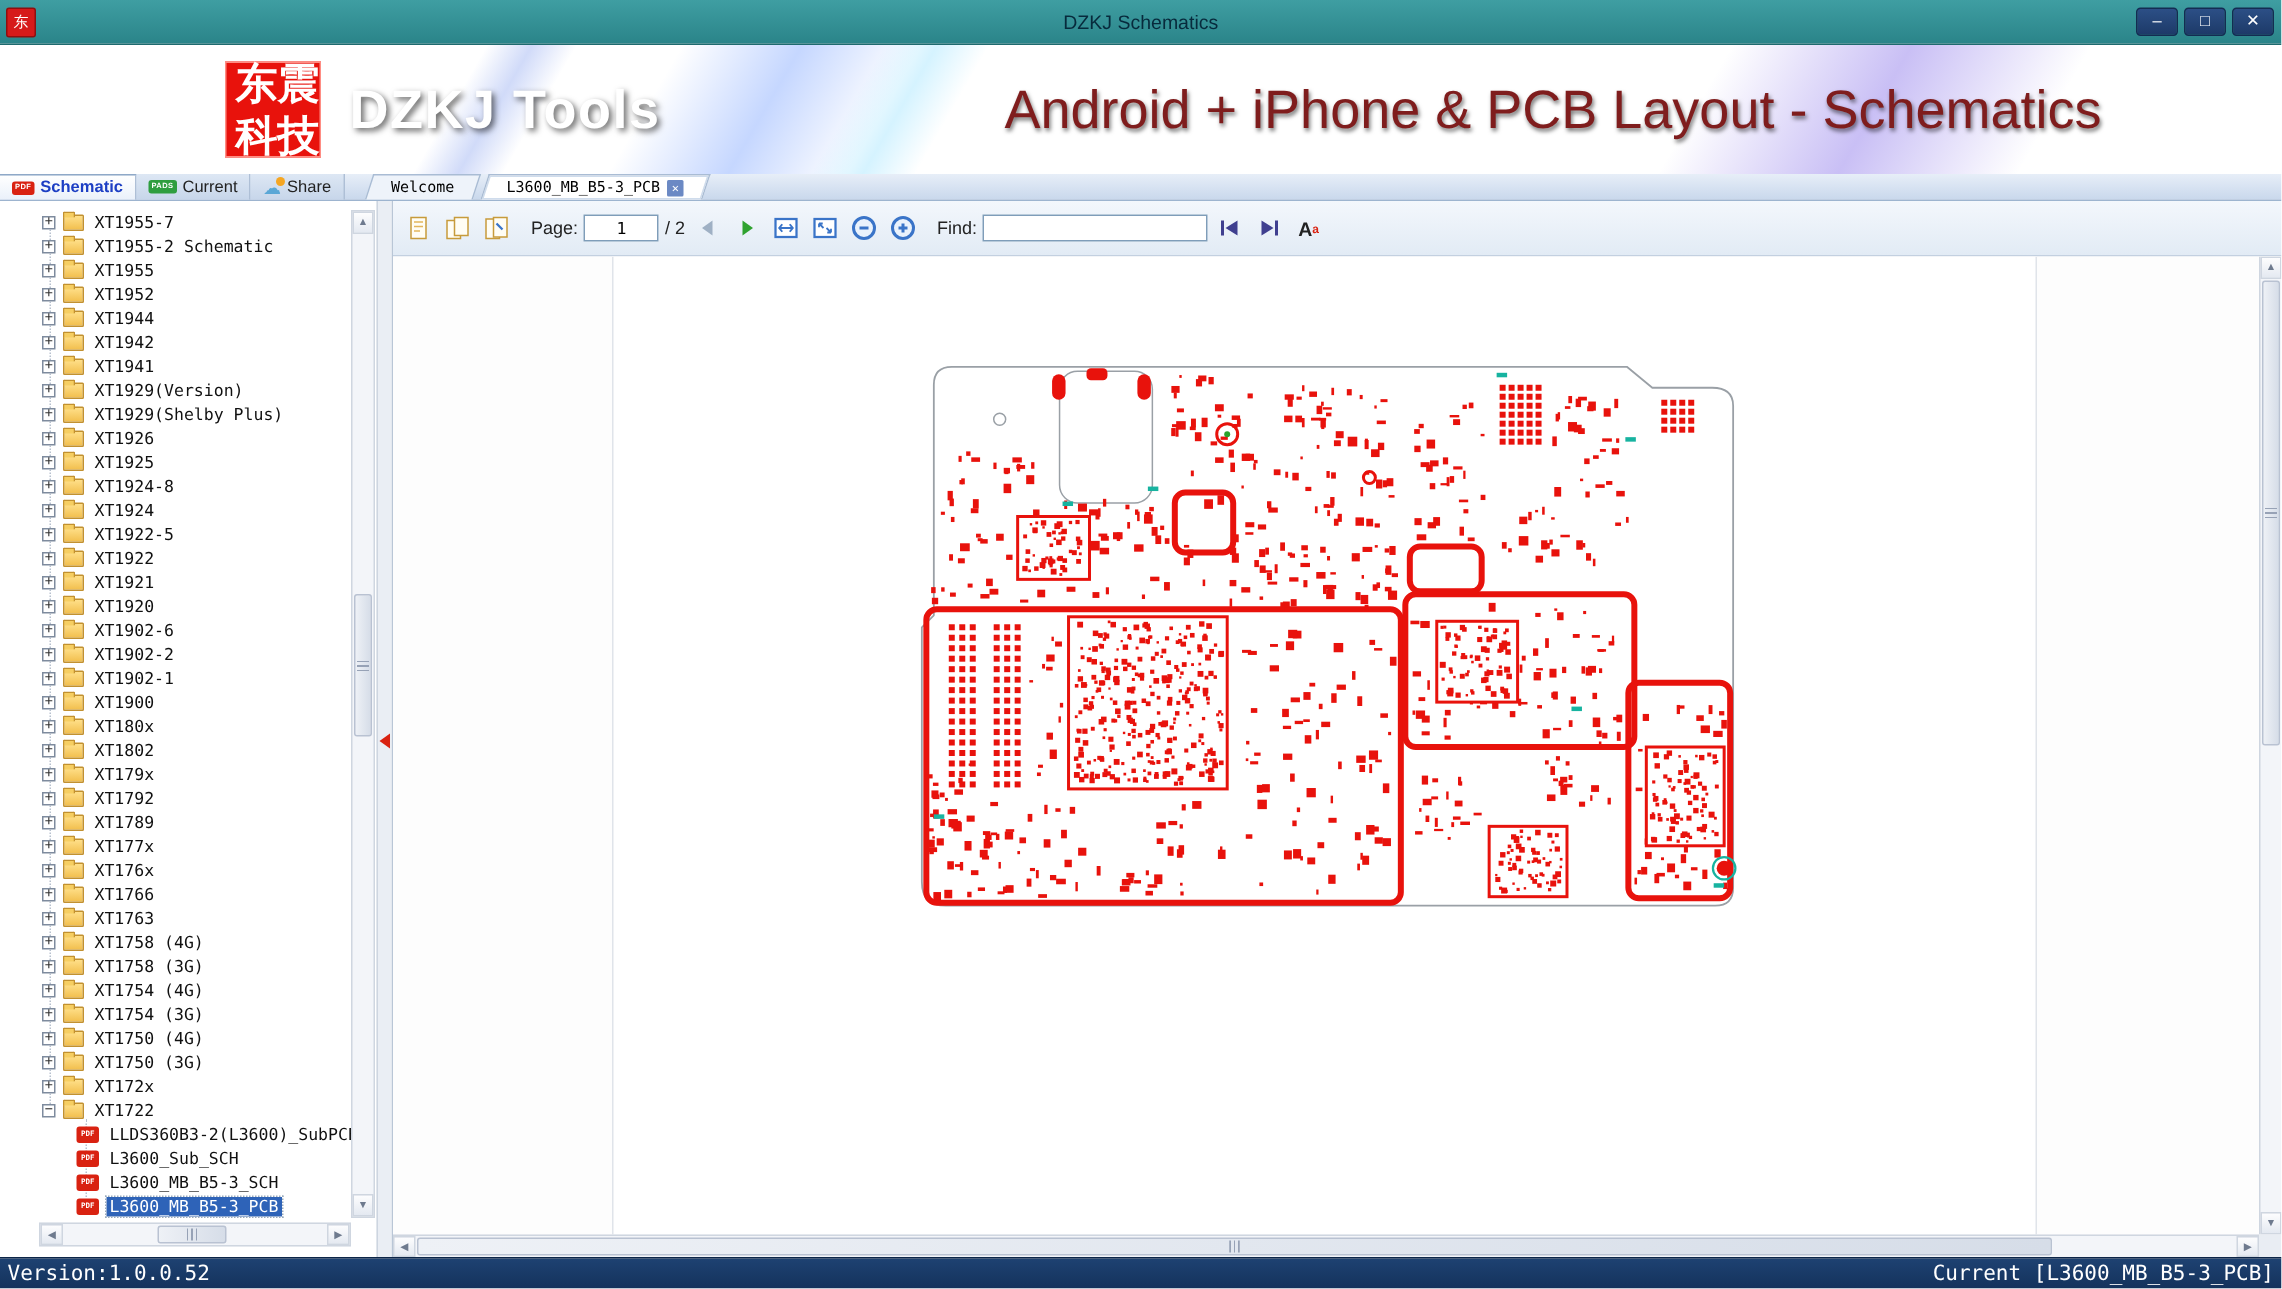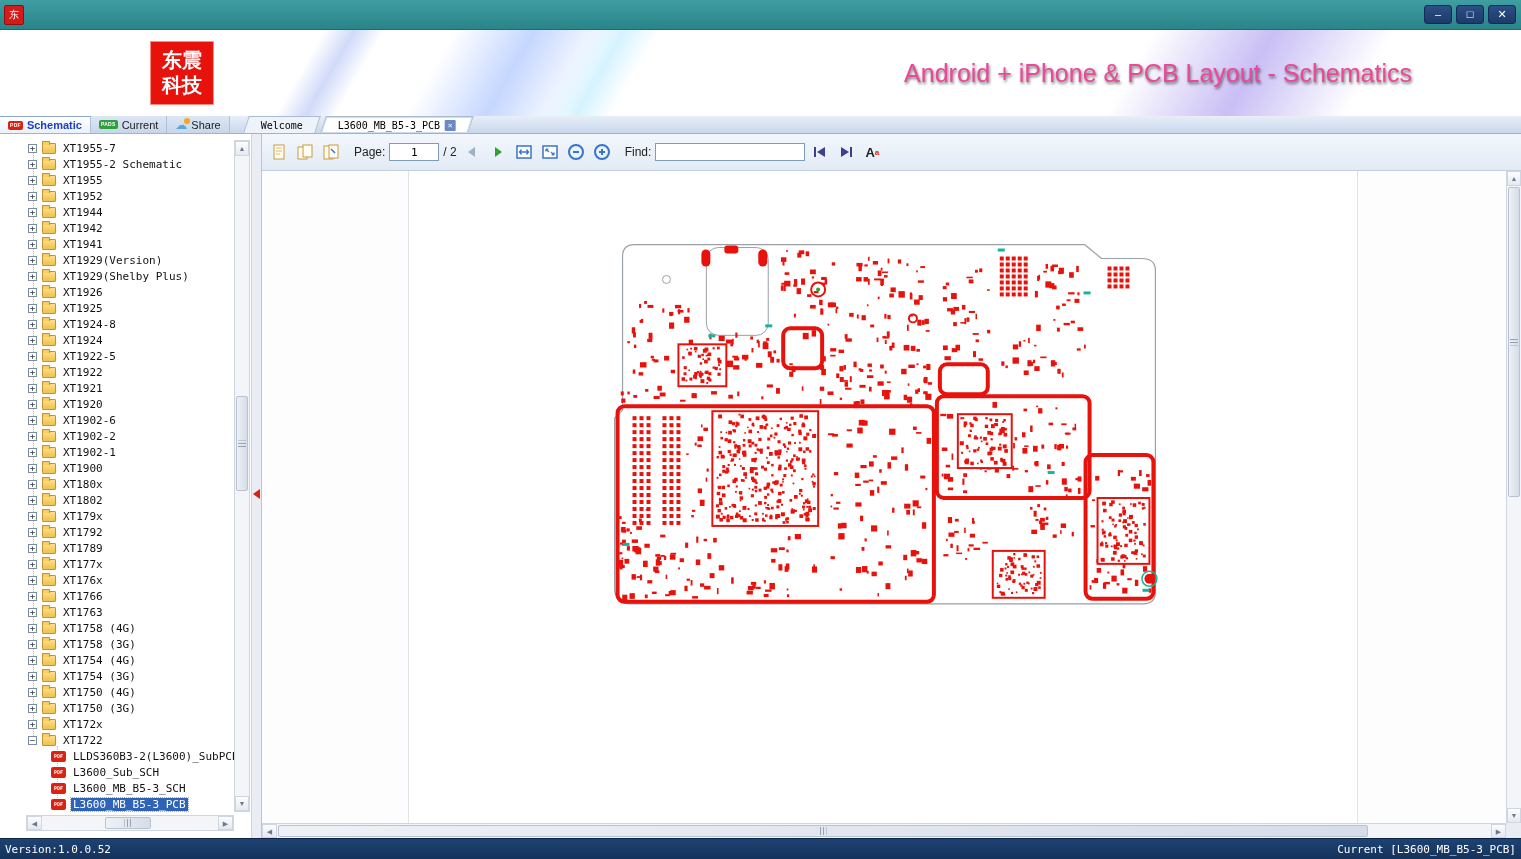--- a/index.html
+++ b/index.html
@@ -13,23 +13,23 @@
   .win-controls{margin-left:auto;display:flex;gap:4px;margin-right:5px;z-index:2}
   .win-btn{width:28px;height:19px;background:linear-gradient(#2c4f86,#1d3a68);border:1px solid #142c52;border-radius:3px;color:#fff;font-size:11px;line-height:1;display:flex;align-items:center;justify-content:center;cursor:default}
 
   
   .banner{height:86px;background:linear-gradient(100deg,#151060 0%,#1e177а 0%,#201878 35%,#2d2194 55%,#251b80 75%,#1b1366 100%);position:relative;overflow:hidden}
   .streak{position:absolute;top:-20px;bottom:-20px;transform:skewX(-30deg)}
   .s1{left:430px;width:160px;background:linear-gradient(90deg,transparent,rgba(90,140,255,.35),transparent)}
   .s2{left:565px;width:70px;background:linear-gradient(90deg,transparent,rgba(150,225,255,.40),transparent)}
   .s3{left:1130px;width:240px;background:linear-gradient(90deg,transparent,rgba(120,95,230,.40),transparent)}
   .s4{left:300px;width:60px;background:linear-gradient(90deg,transparent,rgba(70,110,230,.25),transparent)}
-  .logo{position:absolute;left:150px;top:11px;width:64px;height:64px;background:#e8120c;border:1px solid #ff8d84;color:#fff;font-weight:bold;font-size:20px;line-height:1.25;text-align:center;display:flex;flex-direction:column;justify-content:center}
+  .logo{position:absolute;left:150px;top:11px;width:64px;height:64px;background:#e8120c;border:1px solid #ff8d84;color:#fff;font-weight:bold;font-size:28px;line-height:1.25;text-align:right;display:flex;flex-direction:column;justify-content:center}
   .brand{position:absolute;left:233px;top:50%;transform:translateY(-50%);color:#fff;font-size:36px;font-weight:bold;letter-spacing:1px;text-shadow:2px 2px 4px rgba(0,0,0,.6)}
-  .tagline{position:absolute;right:109px;top:50%;transform:translateY(-50%);color:#ec4899;font-size:25px;text-shadow:1px 2px 3px rgba(0,0,0,.55)}
+  .tagline{position:absolute;right:120px;top:50%;transform:translateY(-50%);color:#7f1d1d;font-size:36px;text-shadow:1px 2px 3px rgba(0,0,0,.55)}
 
   
   .tabbar{height:18px;background:linear-gradient(#e7eef8,#c9d8ec);display:flex;align-items:flex-end;border-bottom:1px solid #9db4cf}
   .tool-tab{height:17px;display:flex;align-items:center;gap:4px;padding:0 8px;font-size:11px;color:#222;border-right:1px solid #aebfd6;cursor:default;background:linear-gradient(#dde7f4,#c7d6ea)}
   .tool-tab.active{background:linear-gradient(#ffffff,#eaf1fa);font-weight:bold;color:#1d3fc4;border-top:1px solid #8fa9c8}
   .badge{color:#fff;font-size:5px;font-weight:bold;border-radius:2px;padding:2px 2px;line-height:1;letter-spacing:.3px}
   .pdf-badge{background:#d92211}
   .pads-badge{background:#2f9e3f}
   .cloud-icon{color:#5aa7d6;font-size:12px;position:relative;line-height:1}
   .cloud-icon::after{content:'';position:absolute;right:-3px;top:-1px;width:6px;height:6px;border-radius:50%;background:#f5a623}
@@ -91,44 +91,46 @@
   .sb-v2 .up{top:0;left:0;right:0;height:15px}
   .sb-v2 .down{bottom:0;left:0;right:0;height:15px}
   .sb-v2 .thumb{left:1px;right:1px;top:16px;height:310px}
   .sb-h2{left:0;right:15px;bottom:0;height:15px;border-top:1px solid #cfd6e0;border-left:none;border-right:none;border-bottom:none}
   .sb-h2 .left{left:0;top:0;bottom:0;width:15px}
   .sb-h2 .right{right:0;top:0;bottom:0;width:15px}
   .sb-h2 .thumb{top:1px;bottom:1px;left:16px;width:1090px}
   .corner{position:absolute;right:0;bottom:0;width:15px;height:15px;background:#e9edf3}
 
   
-  .statusbar{height:21px;background:linear-gradient(#1e4272,#14325c);border-top:1px solid #0c2547;color:#fff;font-family:"DejaVu Sans Mono",monospace;font-size:11px;display:flex;align-items:center;padding:0 5px}
+  .statusbar{height:21px;background:linear-gradient(#1e4272,#14325c);border-top:1px solid #0c2547;color:#fff;font-family:"DejaVu Sans Mono",monospace;font-size:14px;display:flex;align-items:center;padding:0 5px}
   .status-right{margin-left:auto}
 </style>
 </head>
 <body>
 
 <div class="titlebar">
   <div class="app-icon">东</div>
+  <div class="title-text">DZKJ Schematics</div>
   <div class="win-controls">
     <div class="win-btn">–</div>
     <div class="win-btn">□</div>
     <div class="win-btn">✕</div>
   </div>
 </div>
 
 <div class="banner">
   <div class="streak s1"></div>
   <div class="streak s2"></div>
   <div class="streak s3"></div>
   <div class="streak s4"></div>
   <div class="logo">
     <span>东震</span>
     <span>科技</span>
   </div>
+  <div class="brand">DZKJ Tools</div>
   <div class="tagline">Android + iPhone &amp; PCB Layout - Schematics</div>
 </div>
 
 <div class="tabbar">
   <div class="tool-tab active">
     <span class="badge pdf-badge">PDF</span>
     <span>Schematic</span>
   </div>
   <div class="tool-tab">
     <span class="badge pads-badge">PADS</span>

